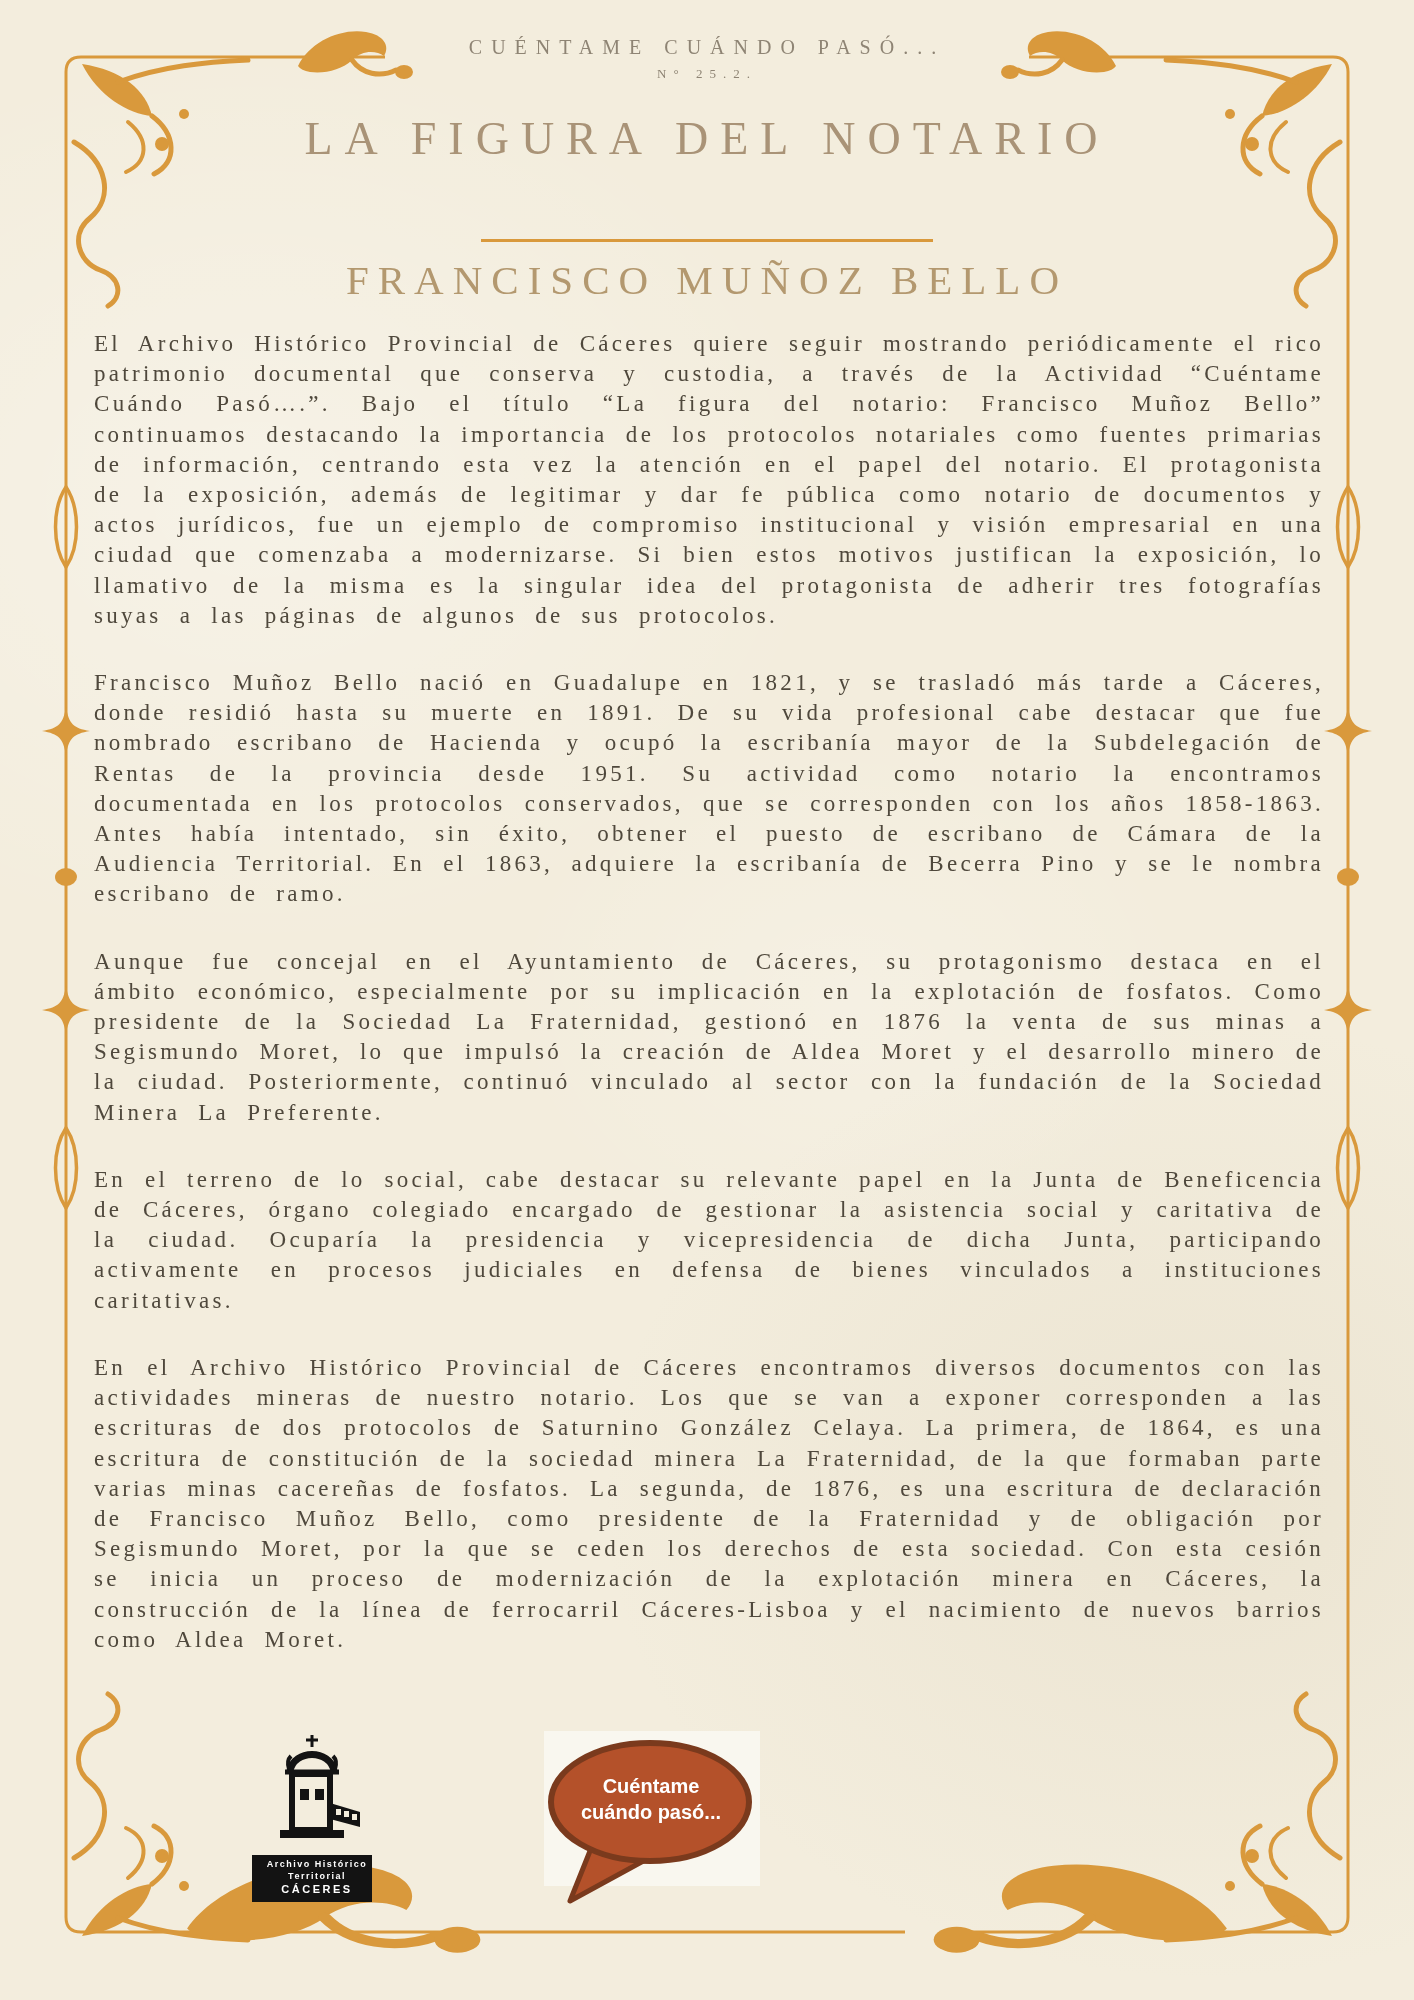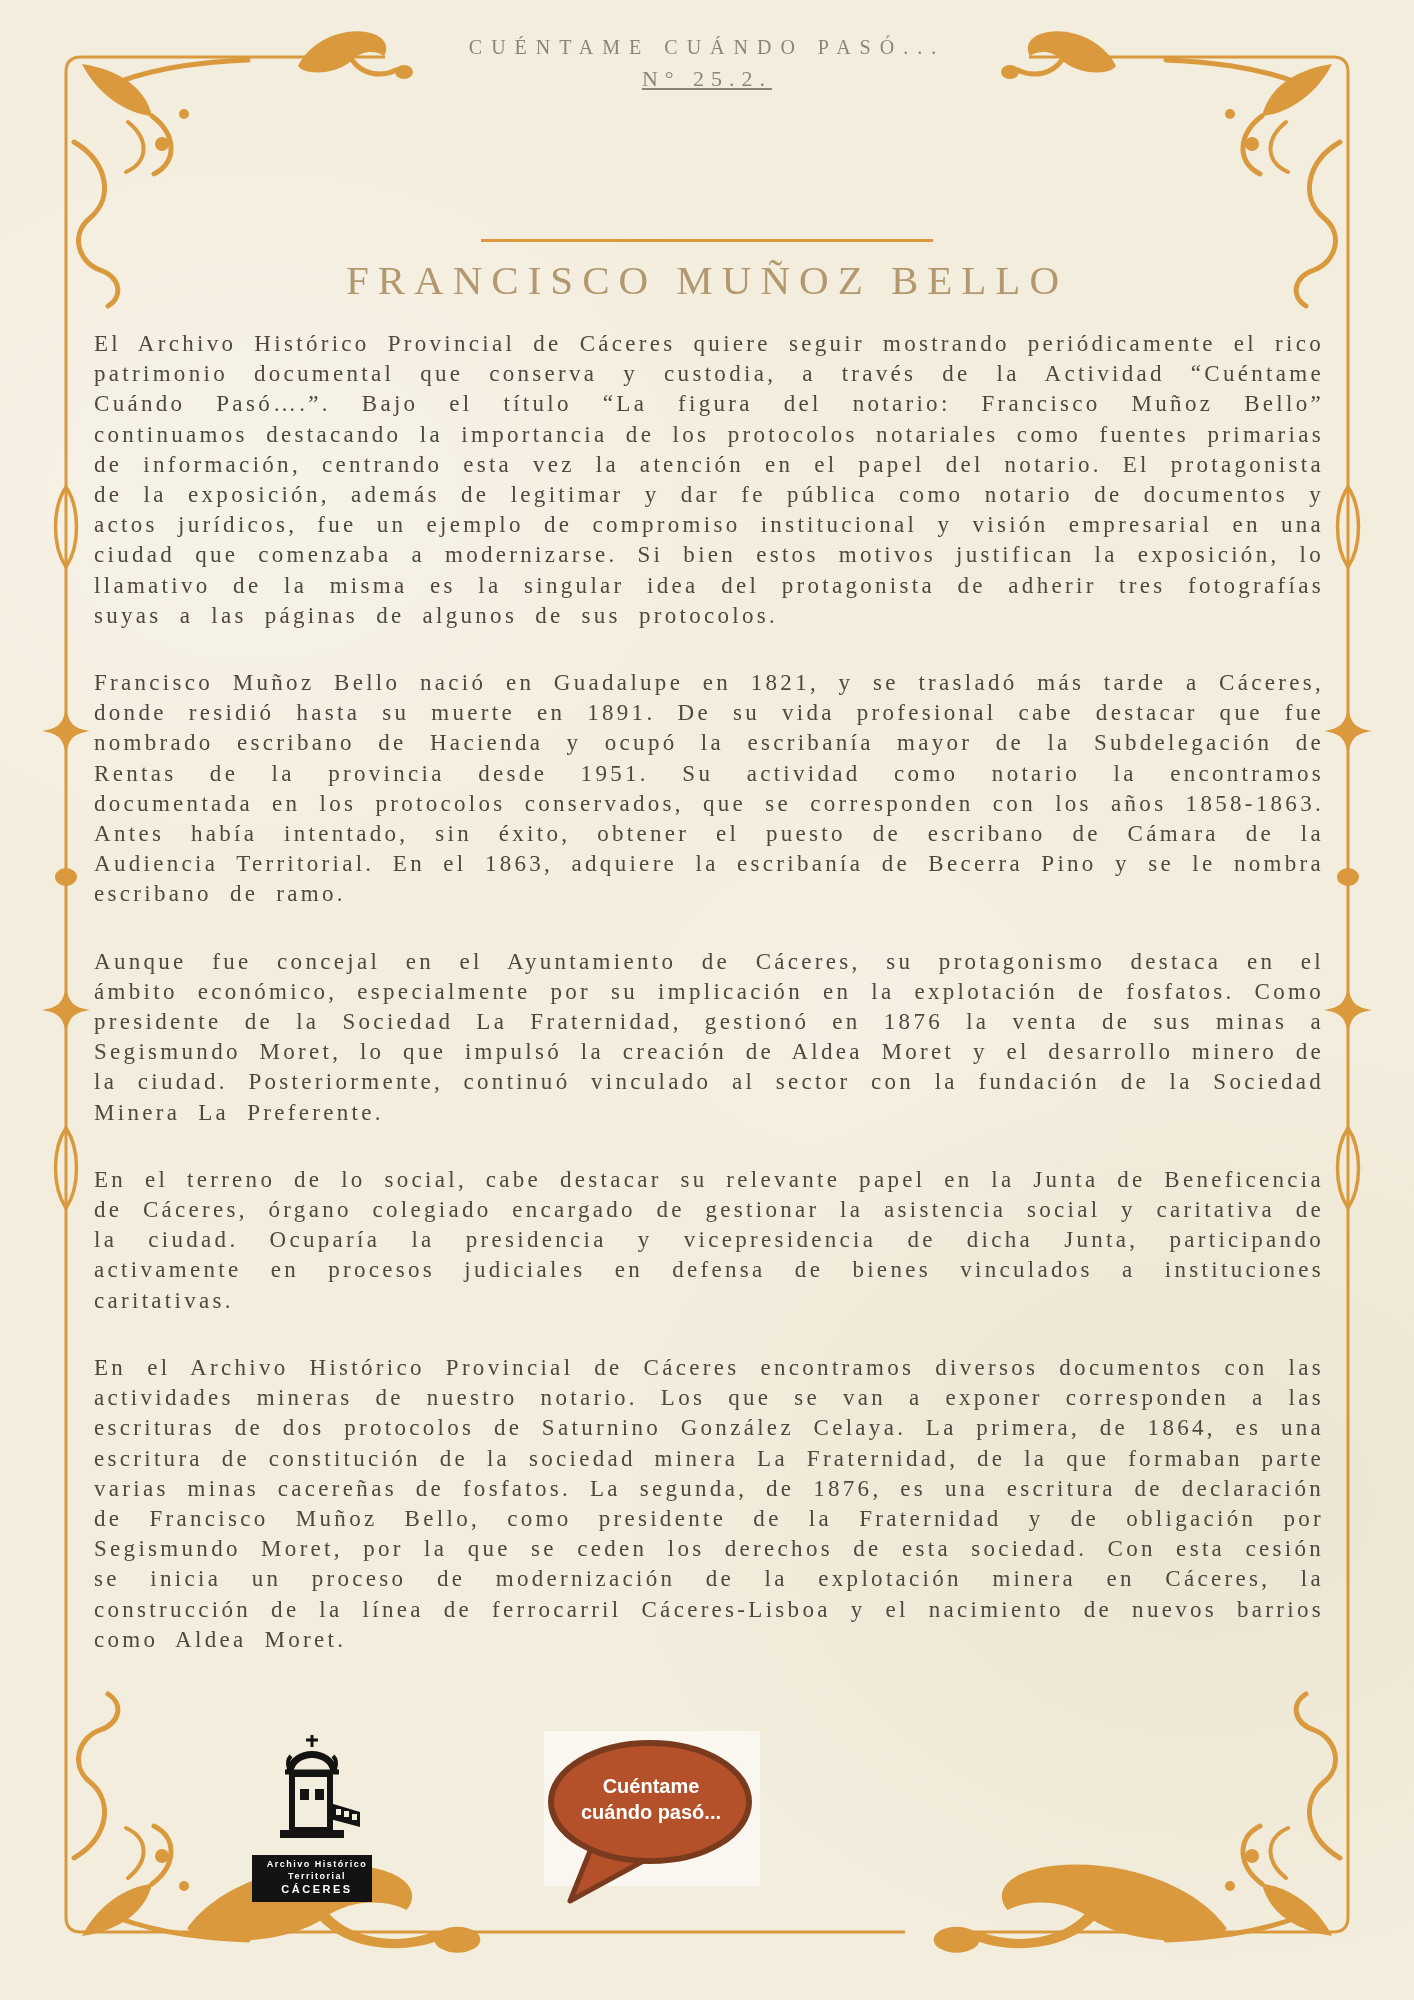--- a/index.html
+++ b/index.html
@@ -9,21 +9,21 @@
     background-image:
       radial-gradient(ellipse 900px 700px at 18% 25%, rgba(255,255,255,.30), transparent 65%),
       radial-gradient(ellipse 1000px 800px at 85% 75%, rgba(208,196,168,.22), transparent 60%),
       radial-gradient(ellipse 500px 400px at 60% 50%, rgba(255,255,255,.18), transparent 70%);
     overflow:hidden;
     font-family:"Liberation Serif", serif;
   }
   .ornaments{position:absolute;left:0;top:0;width:1414px;height:2000px;}
   .header{position:absolute;top:36px;left:0;width:100%;text-align:center;color:#8e8474;}
   .series{font-size:20px;letter-spacing:9px;}
-  .issue{font-size:22px;letter-spacing:7px;margin-top:7px;text-decoration:underline;}
+  .issue{font-size:13px;letter-spacing:7px;margin-top:7px;}
   .title{
     position:absolute;top:112px;left:0;width:100%;margin:0;text-align:center;
     font-size:46px;font-weight:normal;letter-spacing:12px;color:#a99377;white-space:nowrap;
   }
   .divider{position:absolute;top:239px;left:50%;transform:translateX(-50%);width:452px;height:3px;background:#d9993c;}
   .subtitle{
     position:absolute;top:256px;left:0;width:100%;margin:0;text-align:center;
     font-size:41px;font-weight:normal;letter-spacing:9px;color:#b3986f;white-space:nowrap;
   }
   .article{position:absolute;top:329px;left:94px;width:1230px;}
@@ -112,20 +112,21 @@
     <use href="#diamond4" transform="translate(1348,1010)"></use>
     <ellipse cx="66" cy="877" rx="11" ry="9" fill="#d9993c"></ellipse>
     <ellipse cx="1348" cy="877" rx="11" ry="9" fill="#d9993c"></ellipse>
   </svg>
 
   <div class="header">
     <div class="series">CUÉNTAME CUÁNDO PASÓ...</div>
     <div class="issue">N° 25.2.</div>
   </div>
 
+  <h1 class="title">LA FIGURA DEL NOTARIO</h1>
   <div class="divider"></div>
   <h2 class="subtitle">FRANCISCO MUÑOZ BELLO</h2>
 
   <div class="article">
     <p>El Archivo Histórico Provincial de Cáceres quiere seguir mostrando periódicamente el rico patrimonio documental que conserva y custodia, a través de la Actividad “Cuéntame Cuándo Pasó….”. Bajo el título “La figura del notario: Francisco Muñoz Bello” continuamos destacando la importancia de los protocolos notariales como fuentes primarias de información, centrando esta vez la atención en el papel del notario. El protagonista de la exposición, además de legitimar y dar fe pública como notario de documentos y actos jurídicos, fue un ejemplo de compromiso institucional y visión empresarial en una ciudad que comenzaba a modernizarse. Si bien estos motivos justifican la exposición, lo llamativo de la misma es la singular idea del protagonista de adherir tres fotografías suyas a las páginas de algunos de sus protocolos.</p>
     <p>Francisco Muñoz Bello nació en Guadalupe en 1821, y se trasladó más tarde a Cáceres, donde residió hasta su muerte en 1891. De su vida profesional cabe destacar que fue nombrado escribano de Hacienda y ocupó la escribanía mayor de la Subdelegación de Rentas de la provincia desde 1951. Su actividad como notario la encontramos documentada en los protocolos conservados, que se corresponden con los años 1858-1863. Antes había intentado, sin éxito, obtener el puesto de escribano de Cámara de la Audiencia Territorial. En el 1863, adquiere la escribanía de Becerra Pino y se le nombra escribano de ramo.</p>
     <p>Aunque fue concejal en el Ayuntamiento de Cáceres, su protagonismo destaca en el ámbito económico, especialmente por su implicación en la explotación de fosfatos. Como presidente de la Sociedad La Fraternidad, gestionó en 1876 la venta de sus minas a Segismundo Moret, lo que impulsó la creación de Aldea Moret y el desarrollo minero de la ciudad. Posteriormente, continuó vinculado al sector con la fundación de la Sociedad Minera La Preferente.</p>
     <p>En el terreno de lo social, cabe destacar su relevante papel en la Junta de Beneficencia de Cáceres, órgano colegiado encargado de gestionar la asistencia social y caritativa de la ciudad. Ocuparía la presidencia y vicepresidencia de dicha Junta, participando activamente en procesos judiciales en defensa de bienes vinculados a instituciones caritativas.</p>
     <p>En el Archivo Histórico Provincial de Cáceres encontramos diversos documentos con las actividades mineras de nuestro notario. Los que se van a exponer corresponden a las escrituras de dos protocolos de Saturnino González Celaya. La primera, de 1864, es una escritura de constitución de la sociedad minera La Fraternidad, de la que formaban parte varias minas cacereñas de fosfatos. La segunda, de 1876, es una escritura de declaración de Francisco Muñoz Bello, como presidente de la Fraternidad y de obligación por Segismundo Moret, por la que se ceden los derechos de esta sociedad. Con esta cesión se inicia un proceso de modernización de la explotación minera en Cáceres, la construcción de la línea de ferrocarril Cáceres-Lisboa y el nacimiento de nuevos barrios como Aldea Moret.</p>
   </div>

